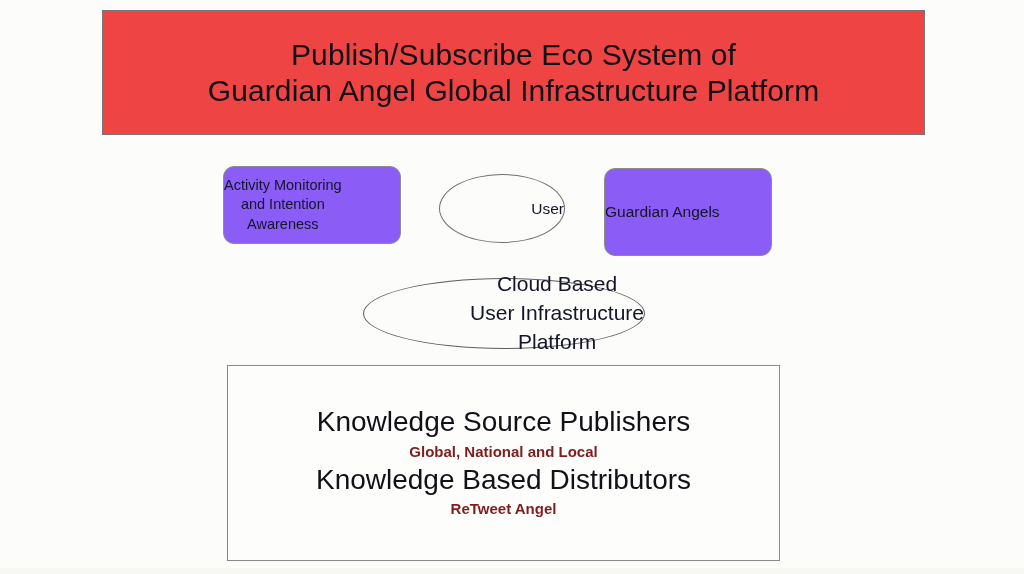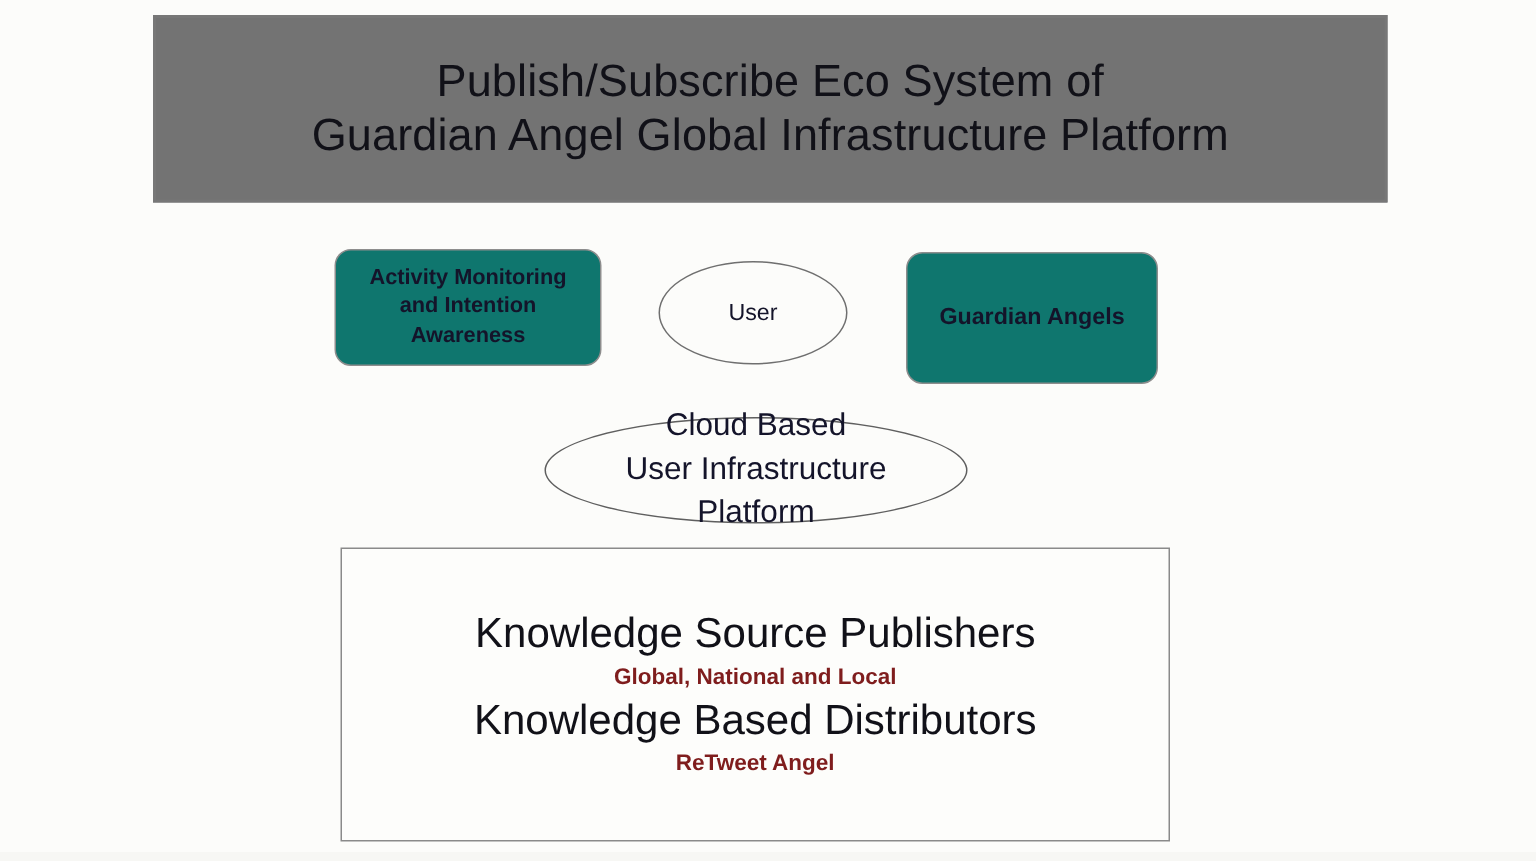--- a/index.html
+++ b/index.html
@@ -24,46 +24,45 @@
 
   
   .title-box {
     position: absolute;
     left: 102px;
     top: 10px;
     width: 823px;
     height: 125px;
     box-sizing: border-box;
     border: 2px solid #777777;
-    background: #737373;
+    background: #ef4444;
     display: flex;
     align-items: center;
     justify-content: center;
   }
   .title-text {
     text-align: center;
     color: #111118;
     font-size: 30px;
     line-height: 1.18;
     letter-spacing: 0.1px;
     white-space: pre-line;
   }
 
   
   .rbox {
     position: absolute;
     box-sizing: border-box;
     border: 1.6px solid #8d8d8d;
     border-radius: 11px;
-    background: #0f766e;
-    display: flex;
-    align-items: center;
-    justify-content: center;
+    background: #8b5cf6;
+    display: flex;
+    align-items: center;
+    justify-content: flex-start;
     color: #14142a;
-    font-weight: bold;
   }
   .rbox span {
     text-align: center;
     white-space: pre-line;
     line-height: 1.33;
   }
 
   .box-activity {
     left: 223px;
     top: 166px;
@@ -81,21 +80,21 @@
   .box-angels span { font-size: 15.5px; }
 
   .ellipse {
     position: absolute;
     box-sizing: border-box;
     border: 1.6px solid #6f6f6f;
     border-radius: 50%;
     background: transparent;
     display: flex;
     align-items: center;
-    justify-content: center;
+    justify-content: flex-end;
     color: #14142a;
   }
   .ellipse span {
     text-align: center;
     white-space: pre-line;
     line-height: 1.38;
   }
 
   .ellipse-user {
     left: 439px;

